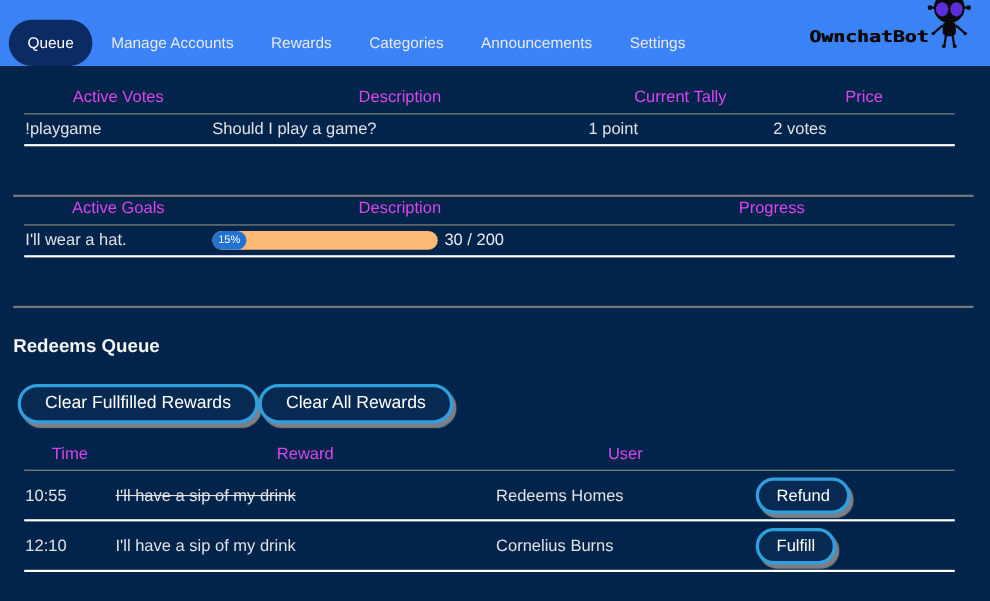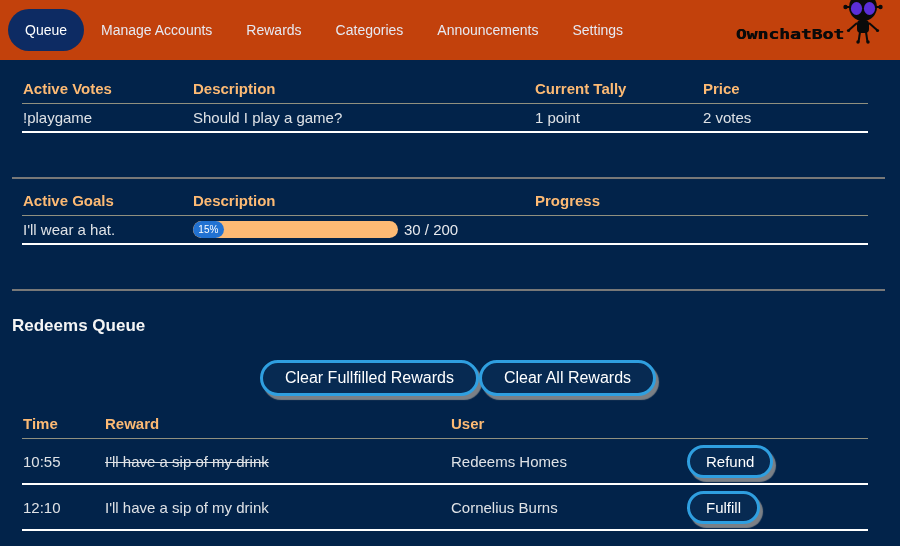--- a/index.html
+++ b/index.html
@@ -5,70 +5,70 @@
   * { box-sizing: border-box; margin: 0; padding: 0; }
   html,body { width:900px; height:546px; overflow:hidden; }
   body {
     background:#02234a;
     font-family:"Liberation Sans", sans-serif;
     color:#dfe2e6;
   }
 
   
   .navbar {
-    height:60px; background:#c2410c;
-    display:flex; align-items:center;gap:34px;
+    height:60px; background:#3b82f6;
+    display:flex; align-items:flex-end;gap:34px;
   }
   .nav-tabs { display:flex; list-style:none; align-items:center; margin-left:8px; }
   .nav-tab {
     color:#e6e9f2; font-size:14px; padding:13px 17px; cursor:pointer;
     border-radius:24px; white-space:nowrap;
   }
   .nav-tab.active { background:#0d2b63; color:#ffffff; }
   .brand { margin-left:auto; margin-right:14px; display:flex; align-items:flex-end; height:60px; padding-bottom:18px; }
   .brand-text {
     font-family:"DejaVu Sans Mono", monospace; font-weight:bold;
     font-size:18px; color:#0a0a0a; letter-spacing:0px;
     transform:scaleY(0.82); transform-origin:bottom;
     text-shadow:0.6px 0 0 #0a0a0a;
   }
   .robot { width:46px; height:52px; margin-left:-4px; margin-bottom:-2px; }
 
   
   .tbl { margin-left:22px; width:846px; }
   .t-row { display:grid; align-items:center; }
   .t-row.head { border-bottom:1px solid #90907f; height:26px; align-items:end; }
-  .t-row.head > div { font-weight:bold; color:#fdba74; font-size:15px; padding:0 0 6px 1px; }
+  .t-row.head > div { font-weight:normal; color:#d946ef; font-size:15px; padding:0 0 6px 1px;text-align:center; }
   .t-row.data { border-bottom:2px solid #ffffff; height:29px; }
   .t-row.data > div { font-size:15px; padding-left:1px; }
 
   .votes .t-row { grid-template-columns:170px 342px 168px 166px; }
   .goals .t-row { grid-template-columns:170px 342px 334px; }
 
   .votes { margin-top:18px; }
-  .goals { margin-top:11px; }
+  .goals { }
 
   .sep { height:2px; background:#787878; border:0; margin:44px 15px 0 12px; }
 
   
   .progress-cell { display:flex; align-items:center; }
   .progress-track {
     width:205px; height:17px; background:#fdba74; border-radius:9px; overflow:hidden;
   }
   .progress-fill {
     height:17px; background:#2272d2; border-radius:9px;
     display:flex; align-items:center; justify-content:center;
     color:#ffffff; font-size:10px;
   }
   .progress-label { margin-left:6px; font-size:15px; color:#e8eaee; }
 
   
   .section-title { margin:25px 0 0 12px; font-size:17px; font-weight:bold; color:#f5f5f5; line-height:20px; }
 
-  .btn-row { display:flex; margin:24px 0 0 16px;justify-content:center; }
+  .btn-row { display:flex; margin:24px 0 0 16px; }
   .pill-btn {
     background:#072a52; color:#ffffff; font-family:"Liberation Sans", sans-serif;
     font-size:16px; line-height:20px; padding:5px 22px;
     border:3px solid #2f9fe0; border-radius:999px; cursor:pointer;
     box-shadow:3px 4px 1px rgba(145,145,145,0.85);
   }
   .pill-btn.small { font-size:15px; line-height:19px; padding:4px 16px; }
 
   .redeems { margin-top:16px; }
   .redeems .t-row { grid-template-columns:82px 346px 236px 182px; }

